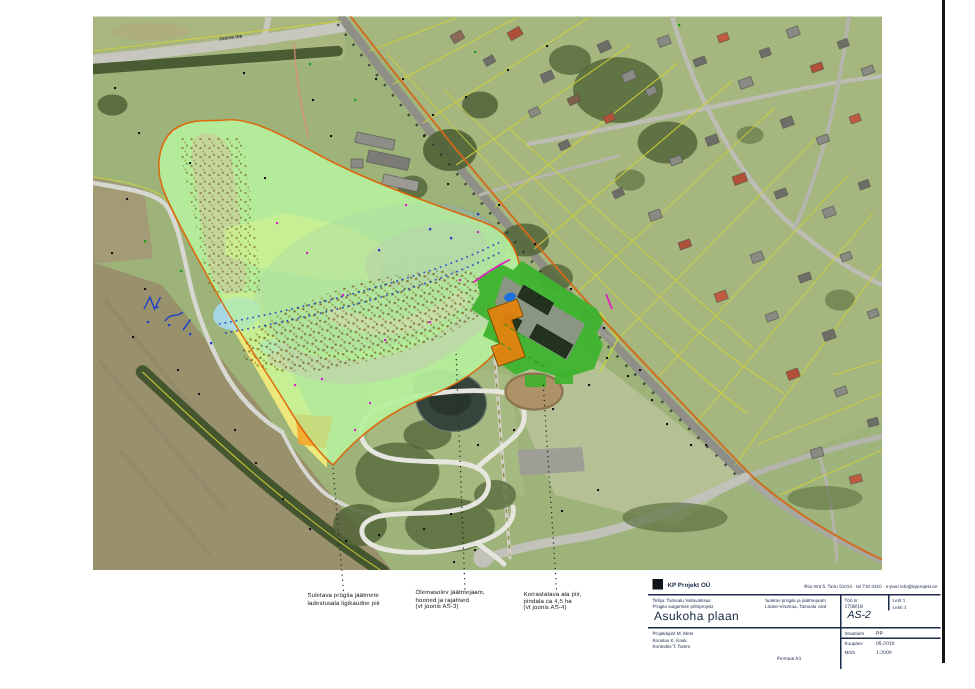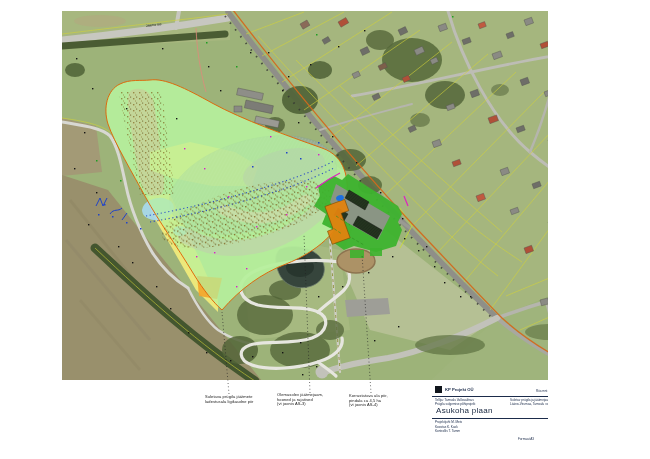--- a/index.html
+++ b/index.html
@@ -1,16 +1,16 @@
 <!DOCTYPE html>
 <html><head>
 <meta charset="utf-8">
 <style>
   html,body{margin:0;padding:0;background:#fff;}
-  #sheet{position:relative;width:548px;height:459px;background:#ffffff;overflow:hidden;
+  #sheet{position:relative;width:650px;height:459px;background:#ffffff;overflow:hidden;
          font-family:"Liberation Sans",sans-serif;}
   #map-svg{position:absolute;left:0;top:0;}
   .caption{position:absolute;font-size:4px;line-height:1.18;color:#161616;letter-spacing:.1px;}
   .caption div{white-space:nowrap;}
   #titleblock{position:absolute;left:432px;top:384px;width:195px;height:62px;color:#1b2b4a;}
   #titleblock .abs{position:absolute;white-space:nowrap;}
   .rule{position:absolute;height:0;border-top:1px solid #1b2b4a;}
   .vrule{position:absolute;width:0;border-left:1px solid #1b2b4a;}
   .t30{font-size:3.1px;}
   .t34{font-size:3.4px;}

